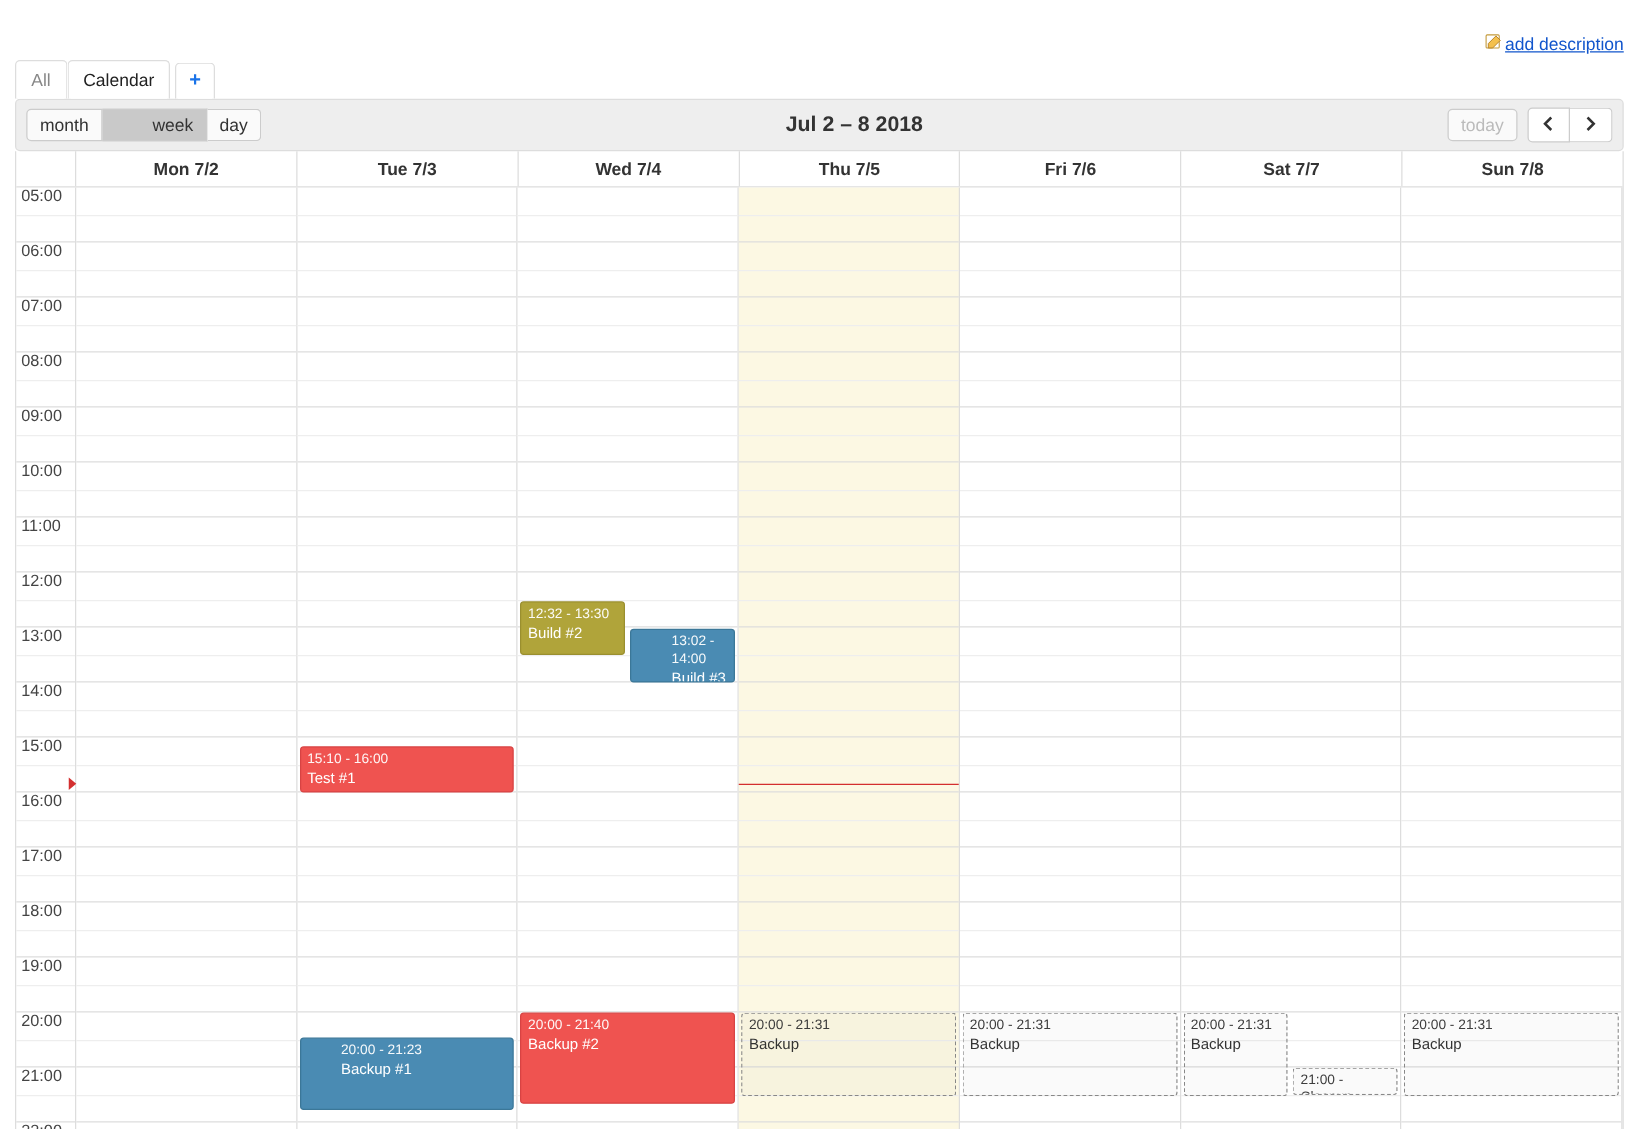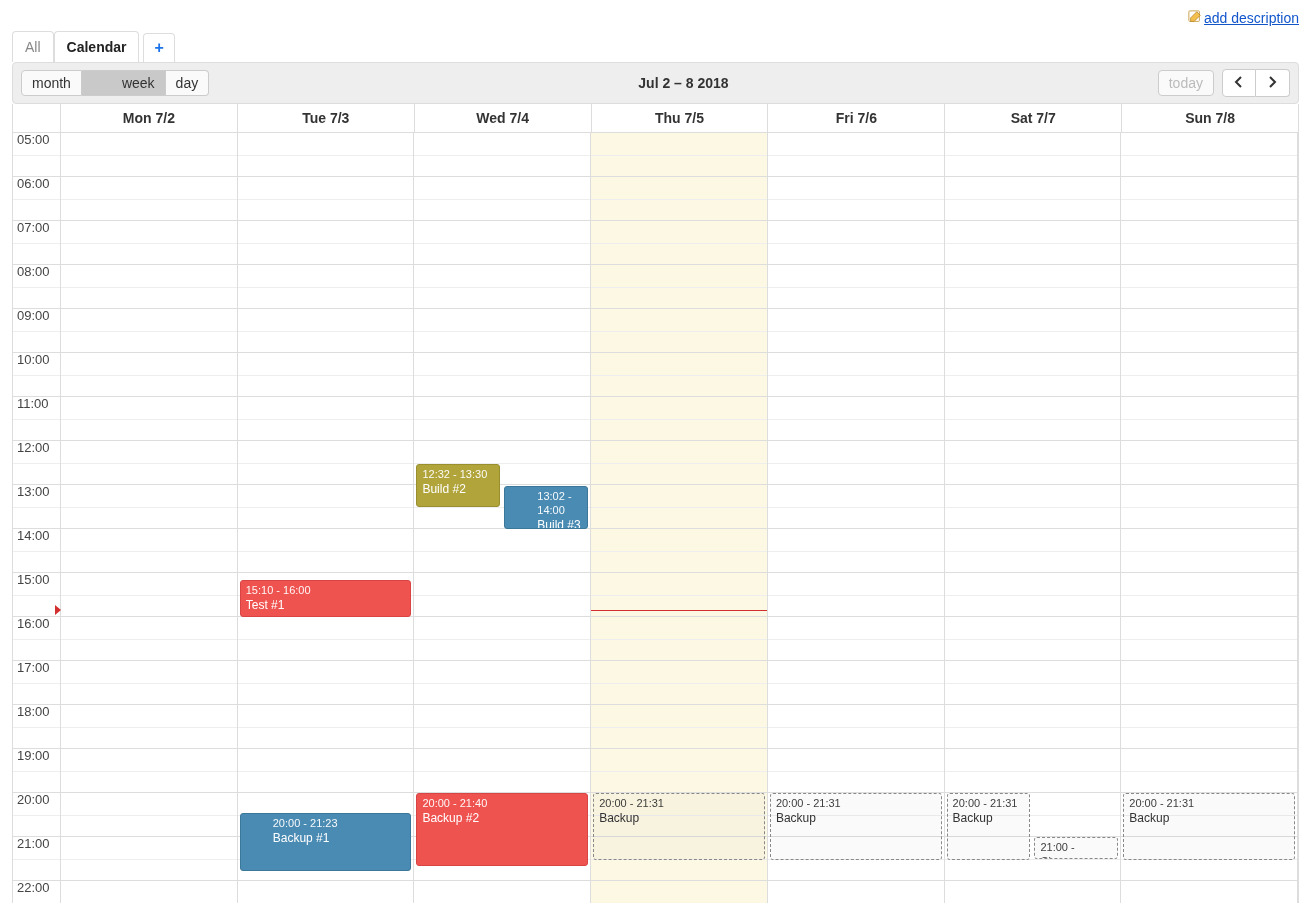--- a/index.html
+++ b/index.html
@@ -1,34 +1,34 @@
 <!DOCTYPE html>
 <html><head>
   <meta charset="utf-8">
   <style>
     * { box-sizing: border-box; margin: 0; padding: 0; }
     body { font-family: -apple-system, BlinkMacSystemFont, "Segoe UI", Helvetica, Arial, sans-serif; font-size: 14px; background: #fff; color: #333; }
     .page { width: 1311px; padding: 8px 12px; }
-    .topbar { display: flex; justify-content: flex-end; align-items: center; height: 20px; }
+    .topbar { display: flex; justify-content: flex-end; align-items: center; height: 20px; margin-top: 17px; }
     .add-desc { color: #1155cc; text-decoration: underline; cursor: pointer; font-size: 14px; display: flex; align-items: center; gap: 2px; }
     .add-desc-icon svg { width: 14px; height: 14px; }
     .tabs { display: flex; align-items: flex-end; border-bottom: 1px solid transparent; margin-top: 2px; }
     .tab { border: 1px solid #ddd; border-bottom: none; border-radius: 4px 4px 0 0; padding: 7px 12px; margin-right: 0; background: #fff; color: #888; cursor: pointer; position: relative; top: 1px; font-size: 14px; }
-    .tab.active { color: #222; font-weight: 700; }
+    .tab.active { color: #222; font-weight: 400; }
     .tab.add { color: #1a73e8; font-weight: 700; font-size: 16px; padding: 5px 10px; margin-left: 4px; }
     .toolbar { background: #eee; border: 1px solid #ddd; border-radius: 4px; padding: 6px 8px; display: flex; align-items: center; justify-content: space-between; }
     .btn-group { display: flex; }
     .btn { border: 1px solid #ccc; background: #fafafa; padding: 4px 10px; font-size: 14px; cursor: pointer; color: #333; }
     .btn:first-child { border-radius: 4px 0 0 4px; }
     .btn:last-child { border-radius: 0 4px 4px 0; }
     .btn + .btn { border-left: none; }
     .btn.active { background: #c9c9c9; padding-left: 40px; }
     .btn:disabled { color: #bbb; cursor: default; }
     .btn.single { border-radius: 4px; }
-    .title { font-size: 14px; font-weight: 700; color: #333; }
+    .title { font-size: 17px; font-weight: 700; color: #333; }
     .navright { display: flex; gap: 8px; align-items: center; }
     .navbtn { width: 34px; height: 28px; display: flex; align-items: center; justify-content: center; border: 1px solid #ccc; background: #fff; cursor: pointer; }
     .navbtn:first-child { border-radius: 4px 0 0 4px; }
     .navbtn:last-child { border-radius: 0 4px 4px 0; }
     .navbtn + .navbtn { border-left: none; }
     .calendar { border: 1px solid #ddd; border-top: none; margin-top: 0; }
     .dayheader { display: flex; border-bottom: 1px solid #ddd; }
     .axis-spacer { width: 48px; border-right: 1px solid #ddd; }
     .dayhead { flex: 1; text-align: center; padding: 6px 0; font-weight: 700; color: #333; border-right: 1px solid #ddd; font-size: 14px; }
     .dayhead:last-child { border-right: none; }

